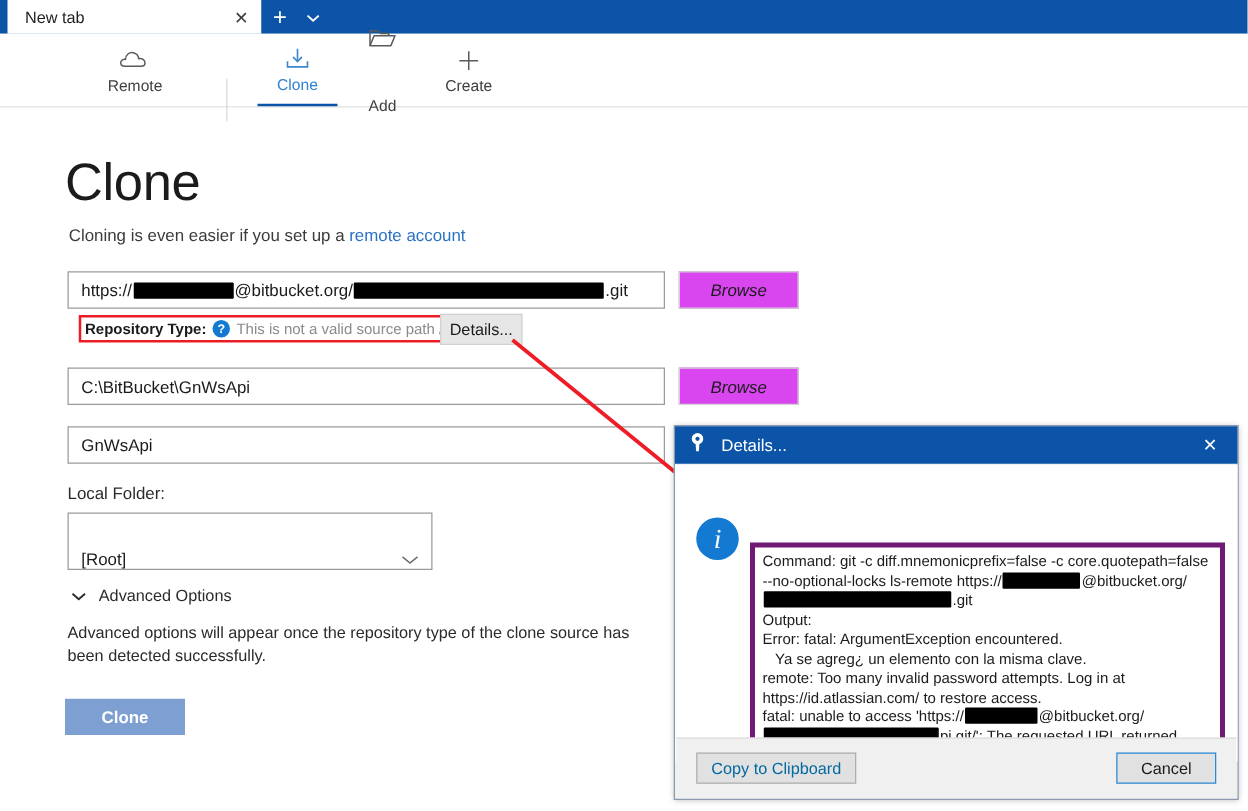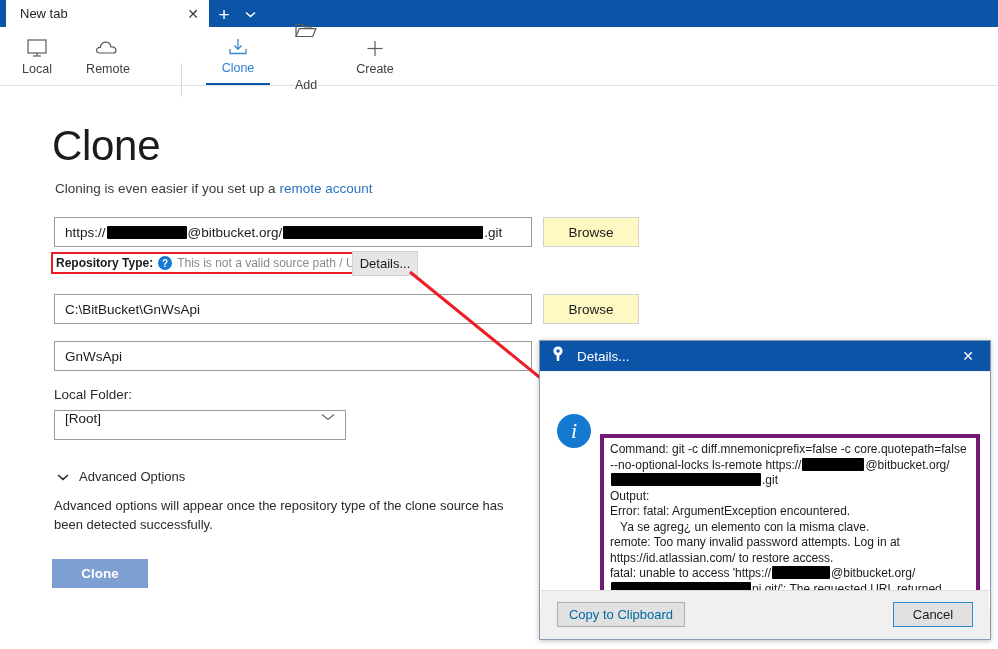--- a/index.html
+++ b/index.html
@@ -152,35 +152,36 @@
     background: #000000;
     height: 13px;
     vertical-align: -2px;
     border-radius: 1px;
     margin: 0 1px;
   }
 
   .btn-browse {
     position: absolute;
     box-sizing: border-box;
-    background: #fef9c3;
+    background: #d946ef;
     border: 1px solid #d2d2d2;
     font-size: 13.5px;
     color: #1b1b1b;
     display: flex;
     align-items: center;
     justify-content: center;
     cursor: pointer;
+    font-style: italic;
   }
   #browse-1 { left: 543px; top: 217px; width: 96px; height: 30px; }
   #browse-2 { left: 543px; top: 294px; width: 96px; height: 30px; }
 
   .repotype-row {
     position: absolute;
-    left: 51px; top: 252px;
+    left: 63px; top: 252px;
     height: 22px;
     display: flex;
     align-items: center;
     box-sizing: border-box;
     border: 2px solid #ec1c24;
     padding: 0 4px 0 3px;
     text-align: center;
   }
   .repotype-label {
     font-size: 12px;
@@ -224,26 +225,26 @@
 
   .local-folder-label {
     position: absolute;
     left: 54px; top: 387px;
     font-size: 13.5px;
     color: #2b2b2b;
   }
   #local-folder-select {
     position: absolute;
     left: 54px; top: 410px;
-    width: 292px; height: 30px;
+    width: 292px; height: 46px;
     box-sizing: border-box;
     background: #ffffff;
     border: 1px solid #9a9a9a;
     display: flex;
-    align-items: flex-start;
+    align-items: flex-end;
     padding: 0 10px;
     font-size: 13.5px;
     color: #1b1b1b;
     cursor: pointer;
   }
   #local-folder-select .chev {
     margin-left: auto;
     color: #6a6a6a;
     font-size: 11px;
   }
@@ -409,30 +410,20 @@
   <div class="tab-new">+</div>
   <div class="tab-menu">
     <svg width="11" height="7" viewBox="0 0 11 7">
         <path d="M1 1.5 L5.5 5.5 L10 1.5" stroke="#ffffff" stroke-width="1.6" fill="none"></path>
       </svg>
   </div>
 </div>
 
 <div class="toolbar">
 
-  <div class="tool" style="left:6px; width:62px;">
-    <span class="ticon">
-      <svg width="22" height="20" viewBox="0 0 22 20">
-        <rect x="2" y="2" width="18" height="13" fill="none" stroke="#5a5a5a" stroke-width="1.2"></rect>
-        <line x1="7" y1="18" x2="15" y2="18" stroke="#5a5a5a" stroke-width="1.2"></line>
-        <line x1="11" y1="15" x2="11" y2="18" stroke="#5a5a5a" stroke-width="1.2"></line>
-      </svg>
-    </span>
-    <span class="tlabel">Local</span>
-  </div>
 
   <div class="tool" style="left:68px; width:80px;">
     <span class="ticon">
       <svg width="26" height="18" viewBox="0 0 26 18">
         <path d="M5 14 C2 14 1 12 1.8 10.2 C2.6 8.4 4.6 8.2 5.4 8.6 C5.4 4.6 8.6 2.6 11.6 3.2 C14.4 3.8 15.8 6 15.9 8 C18.6 7.2 21 9 21 11.4 C21 13.2 19.6 14 18 14 Z" fill="none" stroke="#5a5a5a" stroke-width="1.2" stroke-linejoin="round"></path>
       </svg>
     </span>
     <span class="tlabel">Remote</span>
   </div>
 

